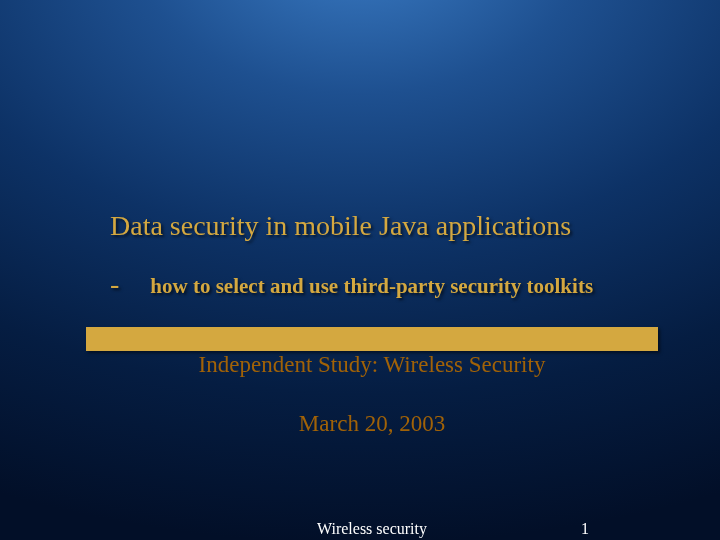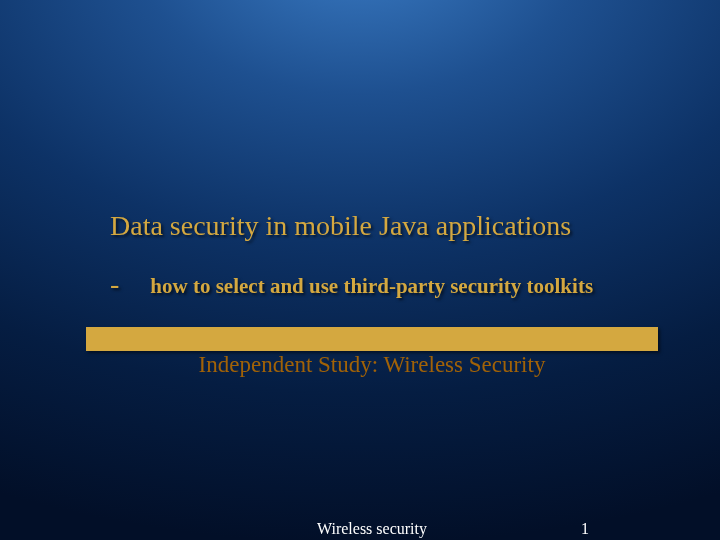--- a/index.html
+++ b/index.html
@@ -90,19 +90,20 @@
       <span class="title-main">Data security in mobile Java applications</span>
     </div>
     <div>
       <span class="title-dash">- </span><span class="title-sub">how to select and use third-party security toolkits</span>
     </div>
     <div class="underline"></div>
   </div>
 
   <div class="body-block">
     <div>Independent Study: Wireless Security</div>
+    <div>March 20, 2003</div>
   </div>
 
   <div class="footer">
     <div class="footer-center">Wireless security</div>
     <div class="footer-pagenum">1</div>
   </div>
 </div>
 
 </body></html>

